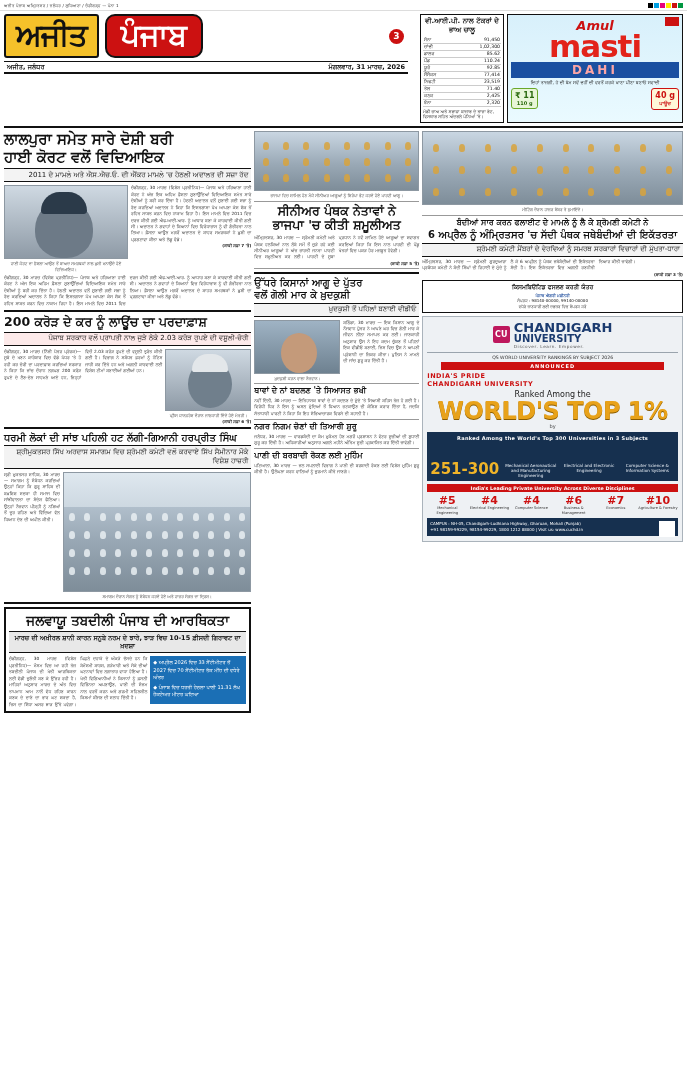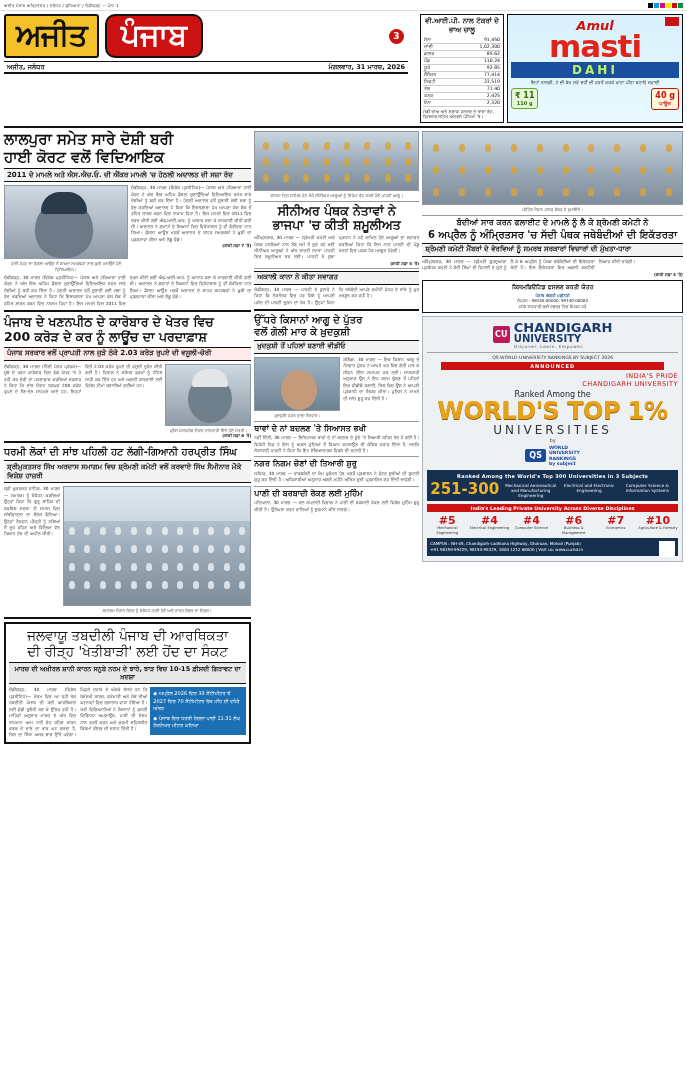--- a/index.html
+++ b/index.html
@@ -78,21 +78,21 @@
   .amul-word {
     font-size:13px; font-weight:bold; color:#cc1111;
     text-align:center; font-style:italic;
   }
   .masti {
     font-size:31px; font-weight:bold; color:#1a6fb5;
     text-align:center; line-height:.9; letter-spacing:-1px;
   }
   .masti span { color:#e2231a; }
   .dahi-band {
-    background:#1a4fa0; color:#bef264; font-size:12px; font-weight:bold;
+    background:#1a4fa0; color:#fca5a5; font-size:12px; font-weight:bold;
     text-align:center; letter-spacing:3px; padding:1px 0; margin-top:1px;
   }
   .amul-sub { font-size:4.6px; text-align:center; margin-top:2px; line-height:1.3; }
   .amul-row { display:flex; justify-content:space-between; align-items:flex-start; margin-top:2px; }
   .pack {
     background:#e8f6d8; border:1px solid #6aa82a; border-radius:3px;
     font-size:5px; font-weight:bold; color:#2b6a0f; padding:2px 3px; text-align:center;
   }
   .pack .big { font-size:8px; display:block; }
 
@@ -101,21 +101,21 @@
   .hr-thin { border-top:1px solid #999; margin:2px 0; }
   .hl {
     font-weight:bold; line-height:1.18; color:#111;
   }
   .hl-xl { font-size:15px; }
   .hl-l { font-size:12.5px; }
   .hl-m { font-size:10px; }
   .hl-s { font-size:8px; }
   .sub-bar {
     background:#f3f3f3; border-top:1px solid #111; border-bottom:1px solid #111;
-    font-size:7px; font-weight:bold; padding:1.5px 3px; line-height:1.3;
+    font-size:7px; font-weight:normal; padding:1.5px 3px; line-height:1.3;text-align:right;
   }
   .body-text {
     font-size:4.3px; line-height:1.5; text-align:justify; color:#222;
     word-spacing:.2px;
   }
   .caption { font-size:4.1px; line-height:1.4; text-align:center; color:#333; }
   .credit { font-size:4.1px; text-align:right; font-weight:bold; }
   .photo {
     background:#b9c3cb; position:relative; overflow:hidden;
     border:1px solid #8d98a2;
@@ -149,21 +149,21 @@
     display:flex;align-items:center;justify-content:center;border-radius:2px;
   }
   .cu-name { font-size:13px; font-weight:bold; color:#1b3b6f; line-height:1; }
   .cu-tag { font-size:4.2px; color:#555; letter-spacing:.6px; }
   .cu-line { border-top:1px solid #9aa4ad; margin:3px 0 2px; }
   .cu-small { font-size:4.6px; text-align:center; color:#333; }
   .cu-ann {
     background:#cc1111; color:#fff; font-size:5px; font-weight:bold;
     letter-spacing:1px; text-align:center; padding:1px 0; margin:2px 14px;
   }
-  .cu-pride { font-size:6.5px; font-weight:normal; color:#cc1111; text-align:right; letter-spacing:.5px; }
+  .cu-pride { font-size:6.5px; font-weight:bold; color:#cc1111; text-align:left; letter-spacing:.5px; }
   .cu-ranked { font-size:8px; text-align:center; color:#222; }
   .cu-top {
     font-size:24px; font-weight:bold; text-align:center; color:#e8a21a;
     line-height:1; letter-spacing:-.5px;
     text-shadow:0 1px 0 #8a5c00;
   }
   .cu-univ { font-size:12px; text-align:center; letter-spacing:3px; color:#333; }
   .cu-by { font-size:5px; text-align:center; color:#444; }
   .qs-box {
     display:flex; align-items:center; gap:3px; justify-content:center; margin-top:2px;
@@ -189,21 +189,21 @@
     background:#16304f; color:#fff; font-size:4px; padding:3px;
     margin-top:3px; line-height:1.45;
   }
   .cu-foot .qr { float:right; width:16px;height:16px;background:#fff; margin-left:4px; }
 
   
   .feature {
     border:2px solid #111; margin-top:3px; padding:3px;
   }
   .feature .big {
-    font-size:13.5px; font-weight:normal; line-height:1.2; text-align:center;
+    font-size:13.5px; font-weight:bold; line-height:1.2; text-align:center;
   }
   .feature .bar {
     background:#e8e8e8; border-top:1px solid #111; border-bottom:1px solid #111;
     font-size:6.5px; font-weight:bold; text-align:center; padding:2px; margin:3px 0;
   }
   .bullets {
     background:#1b6fb5; color:#fff; font-size:5px; padding:3px; line-height:1.5;
   }
   .bullets div { margin-bottom:2px; }
 
@@ -347,21 +347,20 @@
             <div class="body-text">ਚੰਡੀਗੜ੍ਹ, 30 ਮਾਰਚ (ਵਿਸ਼ੇਸ਼ ਪ੍ਰਤੀਨਿਧ)— ਪੰਜਾਬ ਅਤੇ ਹਰਿਆਣਾ ਹਾਈ ਕੋਰਟ ਨੇ ਅੱਜ ਇਕ ਅਹਿਮ ਫ਼ੈਸਲਾ ਸੁਣਾਉਂਦਿਆਂ ਵਿਦਿਆਇਕ ਸਮੇਤ ਸਾਰੇ ਦੋਸ਼ੀਆਂ ਨੂੰ ਬਰੀ ਕਰ ਦਿੱਤਾ ਹੈ। ਹੇਠਲੀ ਅਦਾਲਤ ਵਲੋਂ ਸੁਣਾਈ ਗਈ ਸਜ਼ਾ ਨੂੰ ਰੱਦ ਕਰਦਿਆਂ ਅਦਾਲਤ ਨੇ ਕਿਹਾ ਕਿ ਇਸਤਗਾਸਾ ਪੱਖ ਆਪਣਾ ਕੇਸ ਸ਼ੱਕ ਤੋਂ ਰਹਿਤ ਸਾਬਤ ਕਰਨ ਵਿਚ ਨਾਕਾਮ ਰਿਹਾ ਹੈ। ਇਸ ਮਾਮਲੇ ਵਿਚ 2011 ਵਿਚ ਦਰਜ ਕੀਤੀ ਗਈ ਐਫ.ਆਈ.ਆਰ. ਨੂੰ ਆਧਾਰ ਬਣਾ ਕੇ ਕਾਰਵਾਈ ਕੀਤੀ ਗਈ ਸੀ। ਅਦਾਲਤ ਨੇ ਗਵਾਹਾਂ ਦੇ ਬਿਆਨਾਂ ਵਿਚ ਵਿਰੋਧਾਭਾਸ ਨੂੰ ਵੀ ਗੰਭੀਰਤਾ ਨਾਲ ਲਿਆ। ਫ਼ੈਸਲਾ ਆਉਣ ਮਗਰੋਂ ਅਦਾਲਤ ਦੇ ਬਾਹਰ ਸਮਰਥਕਾਂ ਨੇ ਖ਼ੁਸ਼ੀ ਦਾ ਪ੍ਰਗਟਾਵਾ ਕੀਤਾ ਅਤੇ ਲੱਡੂ ਵੰਡੇ।</div>
             <div class="credit">(ਬਾਕੀ ਸਫ਼ਾ 7 'ਤੇ)</div>
           </div>
         </div>
         <div class="body-text twocol mt2">ਚੰਡੀਗੜ੍ਹ, 30 ਮਾਰਚ (ਵਿਸ਼ੇਸ਼ ਪ੍ਰਤੀਨਿਧ)— ਪੰਜਾਬ ਅਤੇ ਹਰਿਆਣਾ ਹਾਈ ਕੋਰਟ ਨੇ ਅੱਜ ਇਕ ਅਹਿਮ ਫ਼ੈਸਲਾ ਸੁਣਾਉਂਦਿਆਂ ਵਿਦਿਆਇਕ ਸਮੇਤ ਸਾਰੇ ਦੋਸ਼ੀਆਂ ਨੂੰ ਬਰੀ ਕਰ ਦਿੱਤਾ ਹੈ। ਹੇਠਲੀ ਅਦਾਲਤ ਵਲੋਂ ਸੁਣਾਈ ਗਈ ਸਜ਼ਾ ਨੂੰ ਰੱਦ ਕਰਦਿਆਂ ਅਦਾਲਤ ਨੇ ਕਿਹਾ ਕਿ ਇਸਤਗਾਸਾ ਪੱਖ ਆਪਣਾ ਕੇਸ ਸ਼ੱਕ ਤੋਂ ਰਹਿਤ ਸਾਬਤ ਕਰਨ ਵਿਚ ਨਾਕਾਮ ਰਿਹਾ ਹੈ। ਇਸ ਮਾਮਲੇ ਵਿਚ 2011 ਵਿਚ ਦਰਜ ਕੀਤੀ ਗਈ ਐਫ.ਆਈ.ਆਰ. ਨੂੰ ਆਧਾਰ ਬਣਾ ਕੇ ਕਾਰਵਾਈ ਕੀਤੀ ਗਈ ਸੀ। ਅਦਾਲਤ ਨੇ ਗਵਾਹਾਂ ਦੇ ਬਿਆਨਾਂ ਵਿਚ ਵਿਰੋਧਾਭਾਸ ਨੂੰ ਵੀ ਗੰਭੀਰਤਾ ਨਾਲ ਲਿਆ। ਫ਼ੈਸਲਾ ਆਉਣ ਮਗਰੋਂ ਅਦਾਲਤ ਦੇ ਬਾਹਰ ਸਮਰਥਕਾਂ ਨੇ ਖ਼ੁਸ਼ੀ ਦਾ ਪ੍ਰਗਟਾਵਾ ਕੀਤਾ ਅਤੇ ਲੱਡੂ ਵੰਡੇ।</div>
       </div>
 
       <div class="hr"></div>
 
       <div>
-        <div class="hl hl-l">ਪੰਜਾਬ ਦੇ ਖਣਨਪੀਠ ਦੇ ਕਾਰੋਬਾਰ ਦੇ ਖੇਤਰ ਵਿਚ</div>
         <div class="hl hl-l">200 ਕਰੋੜ ਦੇ ਕਰ ਨੂੰ ਲਾਊਂਚ ਦਾ ਪਰਦਾਫ਼ਾਸ਼</div>
         <div class="sub-bar mt2" style="background:#fdeaea;">ਪੰਜਾਬ ਸਰਕਾਰ ਵਲੋਂ ਪ੍ਰਾਪਤੀ ਨਾਲ ਜੁੜੇ ਠੇਕੇ 2.03 ਕਰੋੜ ਰੁਪਏ ਦੀ ਵਸੂਲੀ-ਚੋਰੀ</div>
         <div style="display:flex;gap:3px;margin-top:3px;">
           <div style="flex:1">
             <div class="body-text twocol">ਚੰਡੀਗੜ੍ਹ, 30 ਮਾਰਚ (ਨਿੱਜੀ ਪੱਤਰ ਪ੍ਰੇਰਕ)— ਸੂਬੇ ਦੇ ਖਣਨ ਕਾਰੋਬਾਰ ਵਿਚ ਵੱਡੇ ਪੱਧਰ 'ਤੇ ਹੋ ਰਹੀ ਕਰ ਚੋਰੀ ਦਾ ਪਰਦਾਫ਼ਾਸ਼ ਕਰਦਿਆਂ ਸਰਕਾਰ ਨੇ ਕਿਹਾ ਕਿ ਜਾਂਚ ਦੌਰਾਨ ਲਗਪਗ 200 ਕਰੋੜ ਰੁਪਏ ਦੇ ਲੈਣ-ਦੇਣ ਸਾਹਮਣੇ ਆਏ ਹਨ, ਜਿਨ੍ਹਾਂ ਵਿਚੋਂ 2.03 ਕਰੋੜ ਰੁਪਏ ਦੀ ਵਸੂਲੀ ਤੁਰੰਤ ਕੀਤੀ ਗਈ ਹੈ। ਵਿਭਾਗ ਨੇ ਸਬੰਧਤ ਫ਼ਰਮਾਂ ਨੂੰ ਨੋਟਿਸ ਜਾਰੀ ਕਰ ਦਿੱਤੇ ਹਨ ਅਤੇ ਅਗਲੀ ਕਾਰਵਾਈ ਲਈ ਵਿਸ਼ੇਸ਼ ਟੀਮਾਂ ਬਣਾਈਆਂ ਗਈਆਂ ਹਨ।</div>
           </div>
           <div style="width:86px">
             <div class="photo portrait" style="height:62px">
               <div style="position:absolute;left:22px;top:10px;width:44px;height:48px;border-radius:50%;background:#707f8c"></div>
               <div style="position:absolute;left:26px;top:4px;width:36px;height:18px;border-radius:18px 18px 3px 3px;background:#e3e7ea"></div>
@@ -443,21 +442,20 @@
             </div>
             <div class="caption mt2">ਸਮਾਗਮ ਦੌਰਾਨ ਸੰਗਤ ਨੂੰ ਸੰਬੋਧਨ ਕਰਦੇ ਹੋਏ ਅਤੇ ਹਾਜ਼ਰ ਸੰਗਤ ਦਾ ਦ੍ਰਿਸ਼।</div>
           </div>
         </div>
       </div>
 
       <div class="hr"></div>
 
       <div class="feature">
         <div class="big">ਜਲਵਾਯੂ ਤਬਦੀਲੀ ਪੰਜਾਬ ਦੀ ਆਰਥਿਕਤਾ</div>
-        <div class="big">ਦੀ ਰੀੜ੍ਹ 'ਖੇਤੀਬਾੜੀ' ਲਈ ਹੋਂਦ ਦਾ ਸੰਕਟ</div>
         <div class="bar">ਮਾਰਚ ਦੀ ਅਖ਼ੀਰਲ ਸ਼ਾਨੀ ਕਾਰਨ ਸਨੂਬੇ ਨਰਮ ਦੇ ਝਾਰੇ, ਝਾੜ ਵਿਚ 10-15 ਫ਼ੀਸਦੀ ਗਿਰਾਵਟ ਦਾ ਖ਼ਦਸ਼ਾ</div>
         <div style="display:flex;gap:3px;">
           <div style="flex:1">
             <div class="body-text twocol">ਚੰਡੀਗੜ੍ਹ, 30 ਮਾਰਚ (ਵਿਸ਼ੇਸ਼ ਪ੍ਰਤੀਨਿਧ)— ਮੌਸਮ ਵਿਚ ਆ ਰਹੀ ਤੇਜ਼ ਤਬਦੀਲੀ ਪੰਜਾਬ ਦੀ ਖੇਤੀ ਆਰਥਿਕਤਾ ਲਈ ਵੱਡੀ ਚੁਣੌਤੀ ਬਣ ਕੇ ਉੱਭਰ ਰਹੀ ਹੈ। ਮਾਹਿਰਾਂ ਅਨੁਸਾਰ ਮਾਰਚ ਦੇ ਅੰਤ ਵਿਚ ਤਾਪਮਾਨ ਆਮ ਨਾਲੋਂ ਵੱਧ ਰਹਿਣ ਕਾਰਨ ਕਣਕ ਦੇ ਦਾਣੇ ਦਾ ਭਾਰ ਘਟ ਸਕਦਾ ਹੈ, ਜਿਸ ਦਾ ਸਿੱਧਾ ਅਸਰ ਝਾੜ ਉੱਤੇ ਪਵੇਗਾ। ਪਿਛਲੇ ਦਹਾਕੇ ਦੇ ਅੰਕੜੇ ਦੱਸਦੇ ਹਨ ਕਿ ਬੇਮੌਸਮੀ ਬਾਰਸ਼, ਗੜੇਮਾਰੀ ਅਤੇ ਸੋਕੇ ਦੀਆਂ ਘਟਨਾਵਾਂ ਵਿਚ ਲਗਾਤਾਰ ਵਾਧਾ ਹੋਇਆ ਹੈ। ਖੇਤੀ ਵਿਗਿਆਨੀਆਂ ਨੇ ਕਿਸਾਨਾਂ ਨੂੰ ਫ਼ਸਲੀ ਵਿਭਿੰਨਤਾ ਅਪਣਾਉਣ, ਪਾਣੀ ਦੀ ਸੰਜਮ ਨਾਲ ਵਰਤੋਂ ਕਰਨ ਅਤੇ ਗਰਮੀ ਸਹਿਣਸ਼ੀਲ ਕਿਸਮਾਂ ਬੀਜਣ ਦੀ ਸਲਾਹ ਦਿੱਤੀ ਹੈ।</div>
           </div>
           <div style="width:96px">
             <div class="bullets">
               <div>◆ ਅਪ੍ਰੈਲ 2026 ਵਿਚ 33 ਸੈਂਟੀਮੀਟਰ ਤੋਂ 2027 ਵਿਚ 70 ਸੈਂਟੀਮੀਟਰ ਤੱਕ ਮੀਂਹ ਦੀ ਵਧੇਰੇ ਅੰਤਰ</div>
               <div>◆ ਪੰਜਾਬ ਵਿਚ ਧਰਤੀ ਹੇਠਲਾ ਪਾਣੀ 11.31 ਲੱਖ ਹੈਕਟੇਅਰ ਮੀਟਰ ਘਟਿਆ</div>
             </div>
@@ -506,24 +504,20 @@
 
       <div>
         <div class="hl hl-l center">ਸੀਨੀਅਰ ਪੰਥਕ ਨੇਤਾਵਾਂ ਨੇ</div>
         <div class="hl hl-l center">ਭਾਜਪਾ 'ਚ ਕੀਤੀ ਸ਼ਮੂਲੀਅਤ</div>
         <div class="body-text twocol mt2">ਅੰਮ੍ਰਿਤਸਰ, 30 ਮਾਰਚ — ਸ਼੍ਰੋਮਣੀ ਕਮੇਟੀ ਅਤੇ ਪੰਥਕ ਹਲਕਿਆਂ ਨਾਲ ਲੰਬੇ ਸਮੇਂ ਤੋਂ ਜੁੜੇ ਰਹੇ ਕਈ ਸੀਨੀਅਰ ਆਗੂਆਂ ਨੇ ਅੱਜ ਭਾਰਤੀ ਜਨਤਾ ਪਾਰਟੀ ਵਿਚ ਸ਼ਮੂਲੀਅਤ ਕਰ ਲਈ। ਪਾਰਟੀ ਦੇ ਸੂਬਾ ਪ੍ਰਧਾਨ ਨੇ ਨਵੇਂ ਸ਼ਾਮਿਲ ਹੋਏ ਆਗੂਆਂ ਦਾ ਸਵਾਗਤ ਕਰਦਿਆਂ ਕਿਹਾ ਕਿ ਇਸ ਨਾਲ ਪਾਰਟੀ ਦੀ ਪੇਂਡੂ ਖੇਤਰਾਂ ਵਿਚ ਪਕੜ ਹੋਰ ਮਜ਼ਬੂਤ ਹੋਵੇਗੀ।</div>
         <div class="credit">(ਬਾਕੀ ਸਫ਼ਾ 5 'ਤੇ)</div>
       </div>
 
       <div class="hr-thin"></div>
 
-      <div>
-        <div class="sub-bar">ਅਕਾਲੀ ਕਾਨਾ ਨੇ ਕੀਤਾ ਸਵਾਗਤ</div>
-        <div class="body-text twocol mt2">ਚੰਡੀਗੜ੍ਹ, 30 ਮਾਰਚ — ਪਾਰਟੀ ਦੇ ਬੁਲਾਰੇ ਨੇ ਕਿਹਾ ਕਿ ਲੋਕਤੰਤਰ ਵਿਚ ਹਰ ਕਿਸੇ ਨੂੰ ਆਪਣੀ ਪਸੰਦ ਦੀ ਪਾਰਟੀ ਚੁਣਨ ਦਾ ਹੱਕ ਹੈ। ਉਨ੍ਹਾਂ ਕਿਹਾ ਕਿ ਜਥੇਬੰਦੀ ਆਪਣੇ ਜ਼ਮੀਨੀ ਪੱਧਰ ਦੇ ਢਾਂਚੇ ਨੂੰ ਮੁੜ ਮਜ਼ਬੂਤ ਕਰ ਰਹੀ ਹੈ।</div>
-      </div>
 
       <div class="hr"></div>
 
       <div>
         <div class="hl hl-m">ਉੱਧਰੇ ਕਿਸਾਨਾਂ ਆਗੂ ਦੇ ਪੁੱਤਰ</div>
         <div class="hl hl-m">ਵਲੋਂ ਗੋਲੀ ਮਾਰ ਕੇ ਖ਼ੁਦਕੁਸ਼ੀ</div>
         <div class="sub-bar mt2">ਖ਼ੁਦਕੁਸ਼ੀ ਤੋਂ ਪਹਿਲਾਂ ਬਣਾਈ ਵੀਡੀਓ</div>
         <div style="display:flex;gap:3px;margin-top:3px">
           <div style="width:86px">
             <div class="photo" style="height:54px;background:linear-gradient(#9fb3c4,#6e8190)">
@@ -627,35 +621,25 @@
             <div class="cu-tag">Discover. Learn. Empower.</div>
           </div>
         </div>
         <div class="cu-line"></div>
         <div class="cu-small">QS WORLD UNIVERSITY RANKINGS BY SUBJECT 2026</div>
         <div class="cu-ann">ANNOUNCED</div>
         <div class="cu-pride">INDIA'S PRIDE</div>
         <div class="cu-pride">CHANDIGARH UNIVERSITY</div>
         <div class="cu-ranked mt2">Ranked Among the</div>
         <div class="cu-top">WORLD'S TOP 1%</div>
-        <div class="cu-univ">UNIVERSITIES</div>
         <div class="cu-by">by</div>
-        <div class="qs-box">
-          <div class="qs-logo">QS</div>
-          <div class="qs-text">
-            <div>WORLD</div>
-            <div>UNIVERSITY</div>
-            <div>RANKINGS</div>
-            <div>by subject</div>
-          </div>
-        </div>
 
         <div class="cu-dark">
           <div class="hdr">Ranked Among the World's Top 300 Universities in 3 Subjects</div>
-          <div style="display:flex;align-items:center;gap:4px;margin-top:2px">
+          <div style="display:flex;align-items:center;gap:4px;margin-top:20px">
             <div class="cu-range">251-300</div>
             <div class="cu-subj" style="flex:1">
               <div>Mechanical Aeronautical and Manufacturing Engineering</div>
               <div>Electrical and Electronic Engineering</div>
               <div>Computer Science &amp; Information Systems</div>
             </div>
           </div>
         </div>
 
         <div class="cu-strip">India's Leading Private University Across Diverse Disciplines</div>

